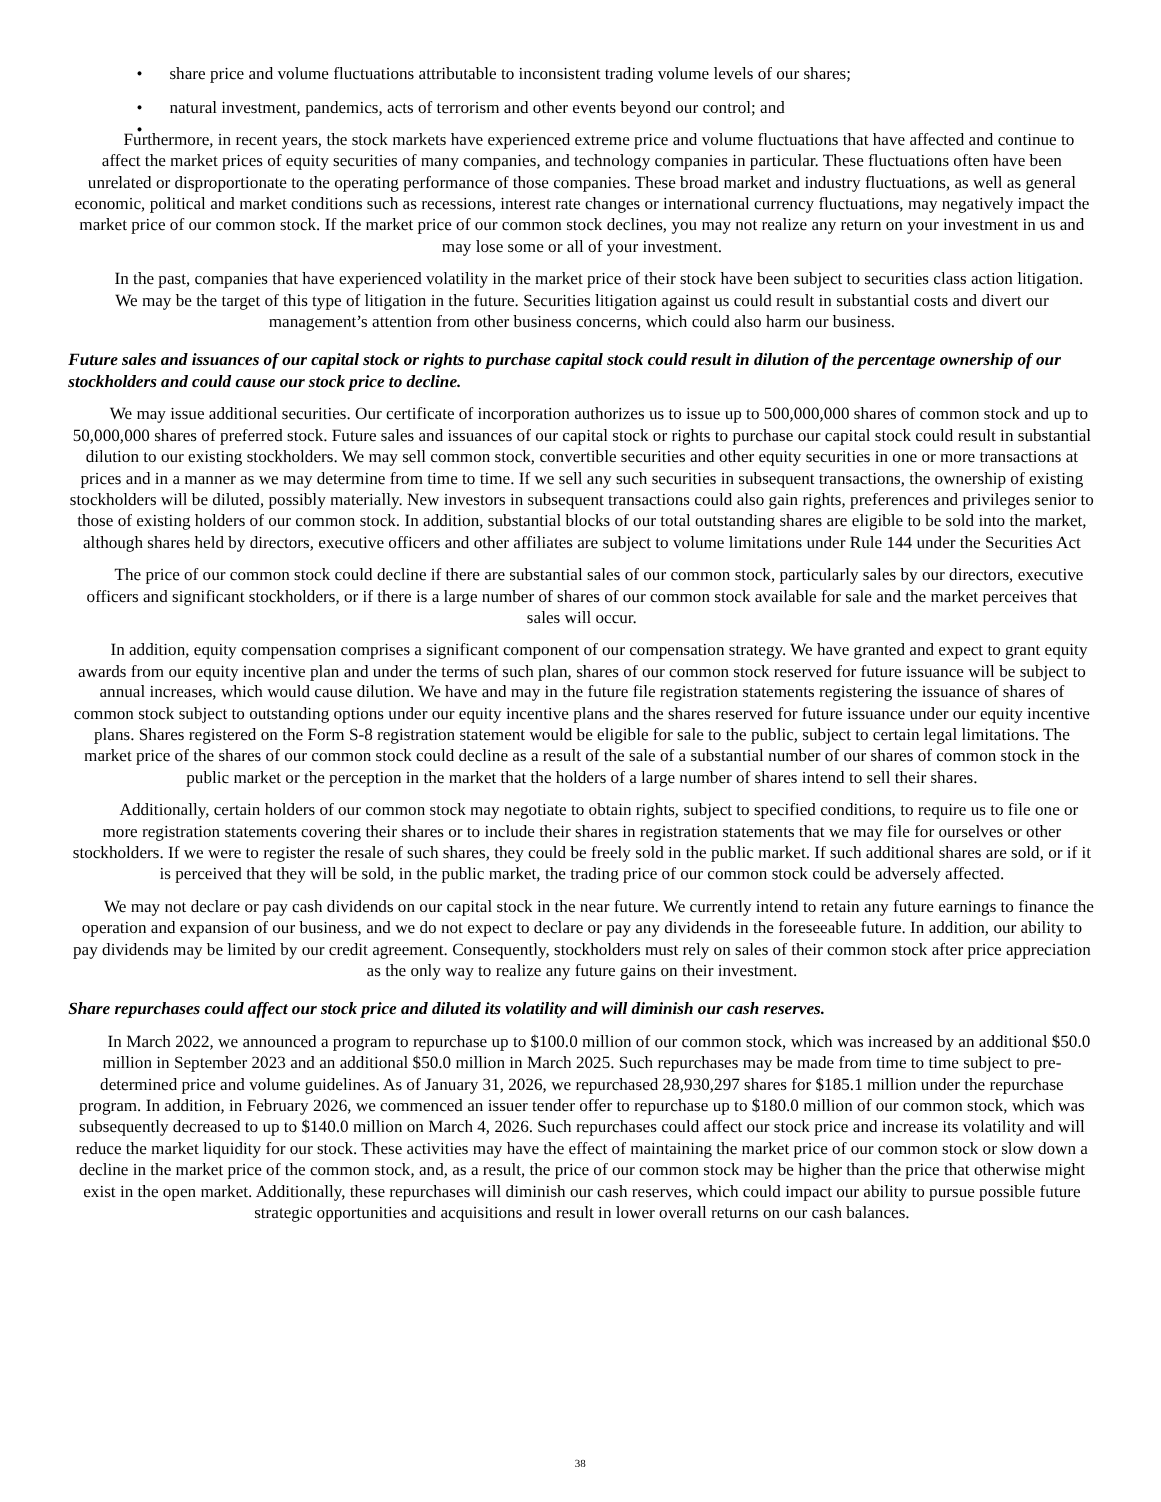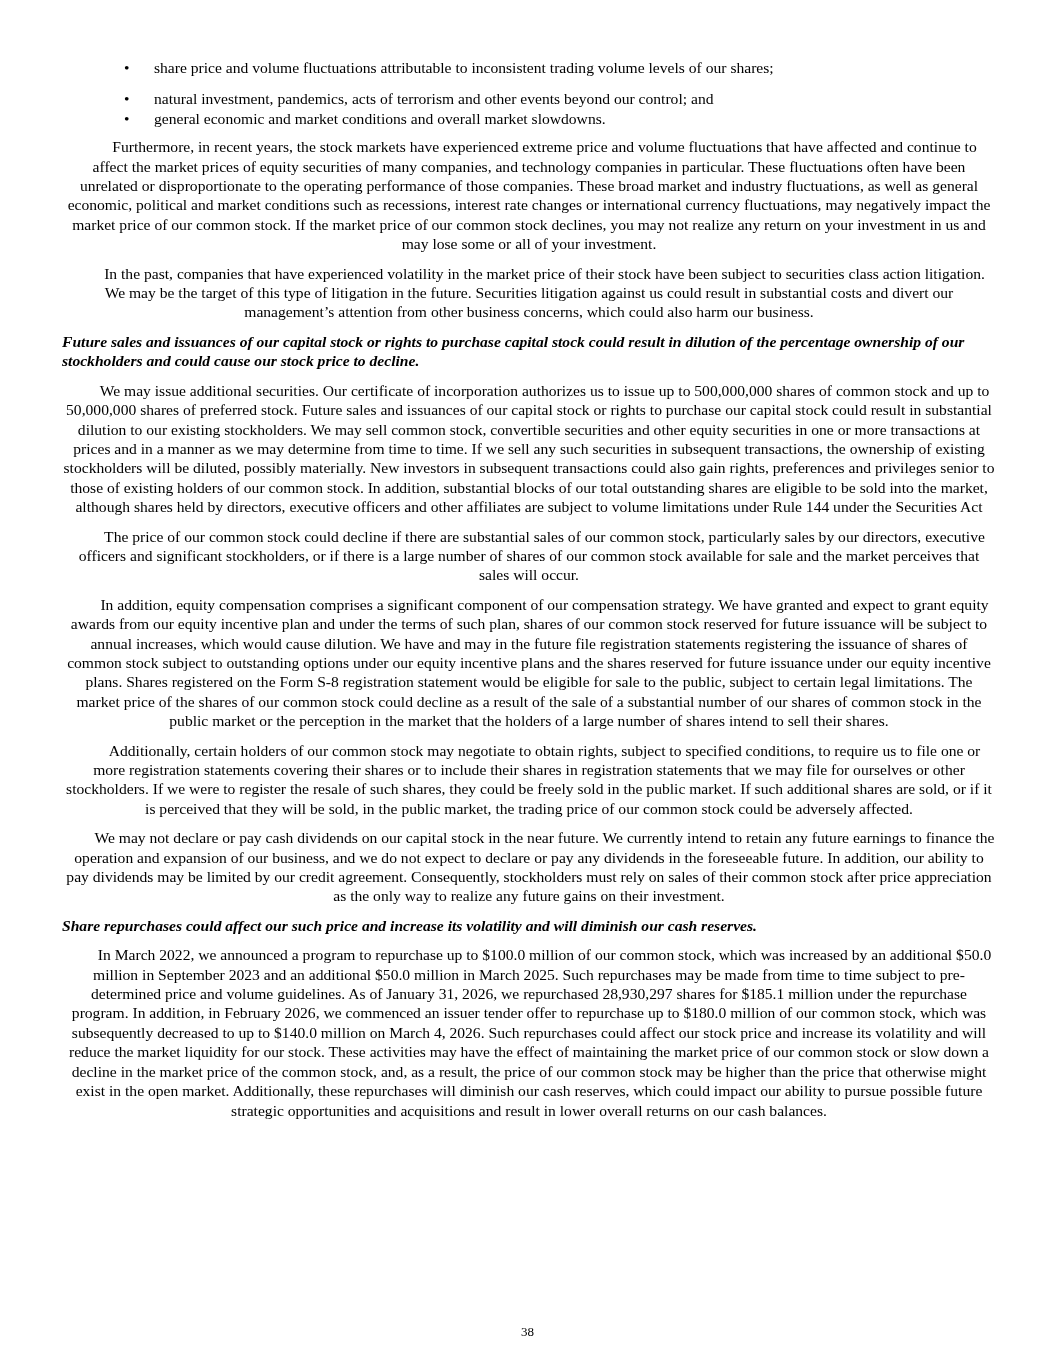--- a/index.html
+++ b/index.html
@@ -39,70 +39,69 @@
       left: 62px;
       top: 0;
     }
     p.body {
       margin: 0 0 10px 0;
       text-indent: 31px;
       text-align: center;
     }
     .bullets + p.body { margin-top: 9px; }
     h3.heading {
-      margin: 4px 0 10px 0;
+      margin: 16px 0 10px 0;
       font-weight: bold;
       font-style: italic;
       font-size: 15.6px;
       line-height: 19.4px;
     }
     .page-number {
       position: absolute;
       left: 0;
       width: 1055px;
       top: 1322px;
       text-align: center;
-      font-size: 13px;
+      font-size: 10px;
     }
   </style>
 </head>
 <body>
 
 <div class="page">
 
   <ul class="bullets">
     <li class="bullet-item gap">
       <span class="bullet-glyph">•</span>
       <span>share price and volume fluctuations attributable to inconsistent trading volume levels of our shares;</span>
     </li>
     <li class="bullet-item">
       <span class="bullet-glyph">•</span>
       <span>natural investment, pandemics, acts of terrorism and other events beyond our control; and</span>
     </li>
     <li class="bullet-item">
       <span class="bullet-glyph">•</span>
-      <span>general economic and market conditions and overall market slowdowns.</span>
     </li>
   </ul>
 
   <p class="body">Furthermore, in recent years, the stock markets have experienced extreme price and volume fluctuations that have affected and continue to affect the market prices of equity securities of many companies, and technology companies in particular. These fluctuations often have been unrelated or disproportionate to the operating performance of those companies. These broad market and industry fluctuations, as well as general economic, political and market conditions such as recessions, interest rate changes or international currency fluctuations, may negatively impact the market price of our common stock. If the market price of our common stock declines, you may not realize any return on your investment in us and may lose some or all of your investment.</p>
   <p class="body">In the past, companies that have experienced volatility in the market price of their stock have been subject to securities class action litigation. We may be the target of this type of litigation in the future. Securities litigation against us could result in substantial costs and divert our management’s attention from other business concerns, which could also harm our business.</p>
 
   <section>
     <h3 class="heading">Future sales and issuances of our capital stock or rights to purchase capital stock could result in dilution of the percentage ownership of our stockholders and could cause our stock price to decline.</h3>
     <p class="body">We may issue additional securities. Our certificate of incorporation authorizes us to issue up to 500,000,000 shares of common stock and up to 50,000,000 shares of preferred stock. Future sales and issuances of our capital stock or rights to purchase our capital stock could result in substantial dilution to our existing stockholders. We may sell common stock, convertible securities and other equity securities in one or more transactions at prices and in a manner as we may determine from time to time. If we sell any such securities in subsequent transactions, the ownership of existing stockholders will be diluted, possibly materially. New investors in subsequent transactions could also gain rights, preferences and privileges senior to those of existing holders of our common stock. In addition, substantial blocks of our total outstanding shares are eligible to be sold into the market, although shares held by directors, executive officers and other affiliates are subject to volume limitations under Rule 144 under the Securities Act</p>
     <p class="body">The price of our common stock could decline if there are substantial sales of our common stock, particularly sales by our directors, executive officers and significant stockholders, or if there is a large number of shares of our common stock available for sale and the market perceives that sales will occur.</p>
     <p class="body">In addition, equity compensation comprises a significant component of our compensation strategy. We have granted and expect to grant equity awards from our equity incentive plan and under the terms of such plan, shares of our common stock reserved for future issuance will be subject to annual increases, which would cause dilution. We have and may in the future file registration statements registering the issuance of shares of common stock subject to outstanding options under our equity incentive plans and the shares reserved for future issuance under our equity incentive plans. Shares registered on the Form S-8 registration statement would be eligible for sale to the public, subject to certain legal limitations. The market price of the shares of our common stock could decline as a result of the sale of a substantial number of our shares of common stock in the public market or the perception in the market that the holders of a large number of shares intend to sell their shares.</p>
     <p class="body">Additionally, certain holders of our common stock may negotiate to obtain rights, subject to specified conditions, to require us to file one or more registration statements covering their shares or to include their shares in registration statements that we may file for ourselves or other stockholders. If we were to register the resale of such shares, they could be freely sold in the public market. If such additional shares are sold, or if it is perceived that they will be sold, in the public market, the trading price of our common stock could be adversely affected.</p>
   </section>
 
   <section>
     <p class="body">We may not declare or pay cash dividends on our capital stock in the near future. We currently intend to retain any future earnings to finance the operation and expansion of our business, and we do not expect to declare or pay any dividends in the foreseeable future. In addition, our ability to pay dividends may be limited by our credit agreement. Consequently, stockholders must rely on sales of their common stock after price appreciation as the only way to realize any future gains on their investment.</p>
   </section>
 
   <section>
-    <h3 class="heading">Share repurchases could affect our such price and increase its volatility and will diminish our cash reserves.</h3>
+    <h3 class="heading">Share repurchases could affect our stock price and diluted its volatility and will diminish our cash reserves.</h3>
     <p class="body">In March 2022, we announced a program to repurchase up to $100.0 million of our common stock, which was increased by an additional $50.0 million in September 2023 and an additional $50.0 million in March 2025. Such repurchases may be made from time to time subject to pre-determined price and volume guidelines. As of January 31, 2026, we repurchased 28,930,297 shares for $185.1 million under the repurchase program. In addition, in February 2026, we commenced an issuer tender offer to repurchase up to $180.0 million of our common stock, which was subsequently decreased to up to $140.0 million on March 4, 2026. Such repurchases could affect our stock price and increase its volatility and will reduce the market liquidity for our stock. These activities may have the effect of maintaining the market price of our common stock or slow down a decline in the market price of the common stock, and, as a result, the price of our common stock may be higher than the price that otherwise might exist in the open market. Additionally, these repurchases will diminish our cash reserves, which could impact our ability to pursue possible future strategic opportunities and acquisitions and result in lower overall returns on our cash balances.</p>
   </section>
 
 </div>
 
 <div class="page-number">38</div>
 
 </body></html>

